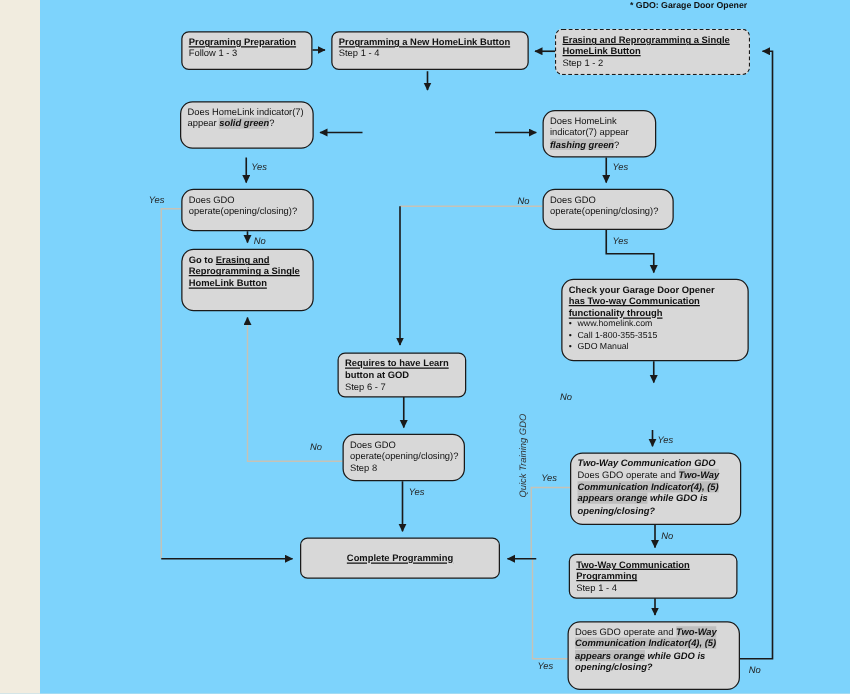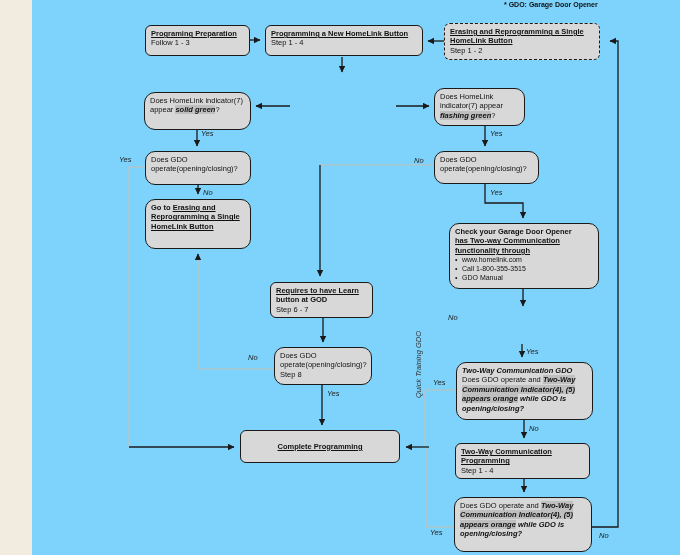--- a/index.html
+++ b/index.html
@@ -79,21 +79,21 @@
     <div><span class="t u">Programming a New HomeLink Button</span></div>
     <div>Step 1 - 4</div>
   </div>
 
   <div class="box sq dashed" style="left:412px;top:23px;width:156px;min-height:37px;">
     <div><span class="t u">Erasing and Reprogramming a Single HomeLink Button</span></div>
     <div>Step 1 - 2</div>
   </div>
 
 
-  <div class="box" style="left:112px;top:92px;width:107px;min-height:38px;border-radius:11px;">
+  <div class="box" style="left:112px;top:81px;width:107px;min-height:38px;">
     <span>Does HomeLink indicator(7) appear </span><span class="hl">solid green</span><span>?</span>
   </div>
 
   <div class="box" style="left:402px;top:88px;width:91px;min-height:38px;">
     <span>Does HomeLink indicator(7) appear </span><span class="hl">flashing green</span><span>?</span>
   </div>
 
   <div class="box" style="left:113px;top:151px;width:106px;min-height:34px;">
     <span>Does GDO operate(opening/closing)?</span>
   </div>

